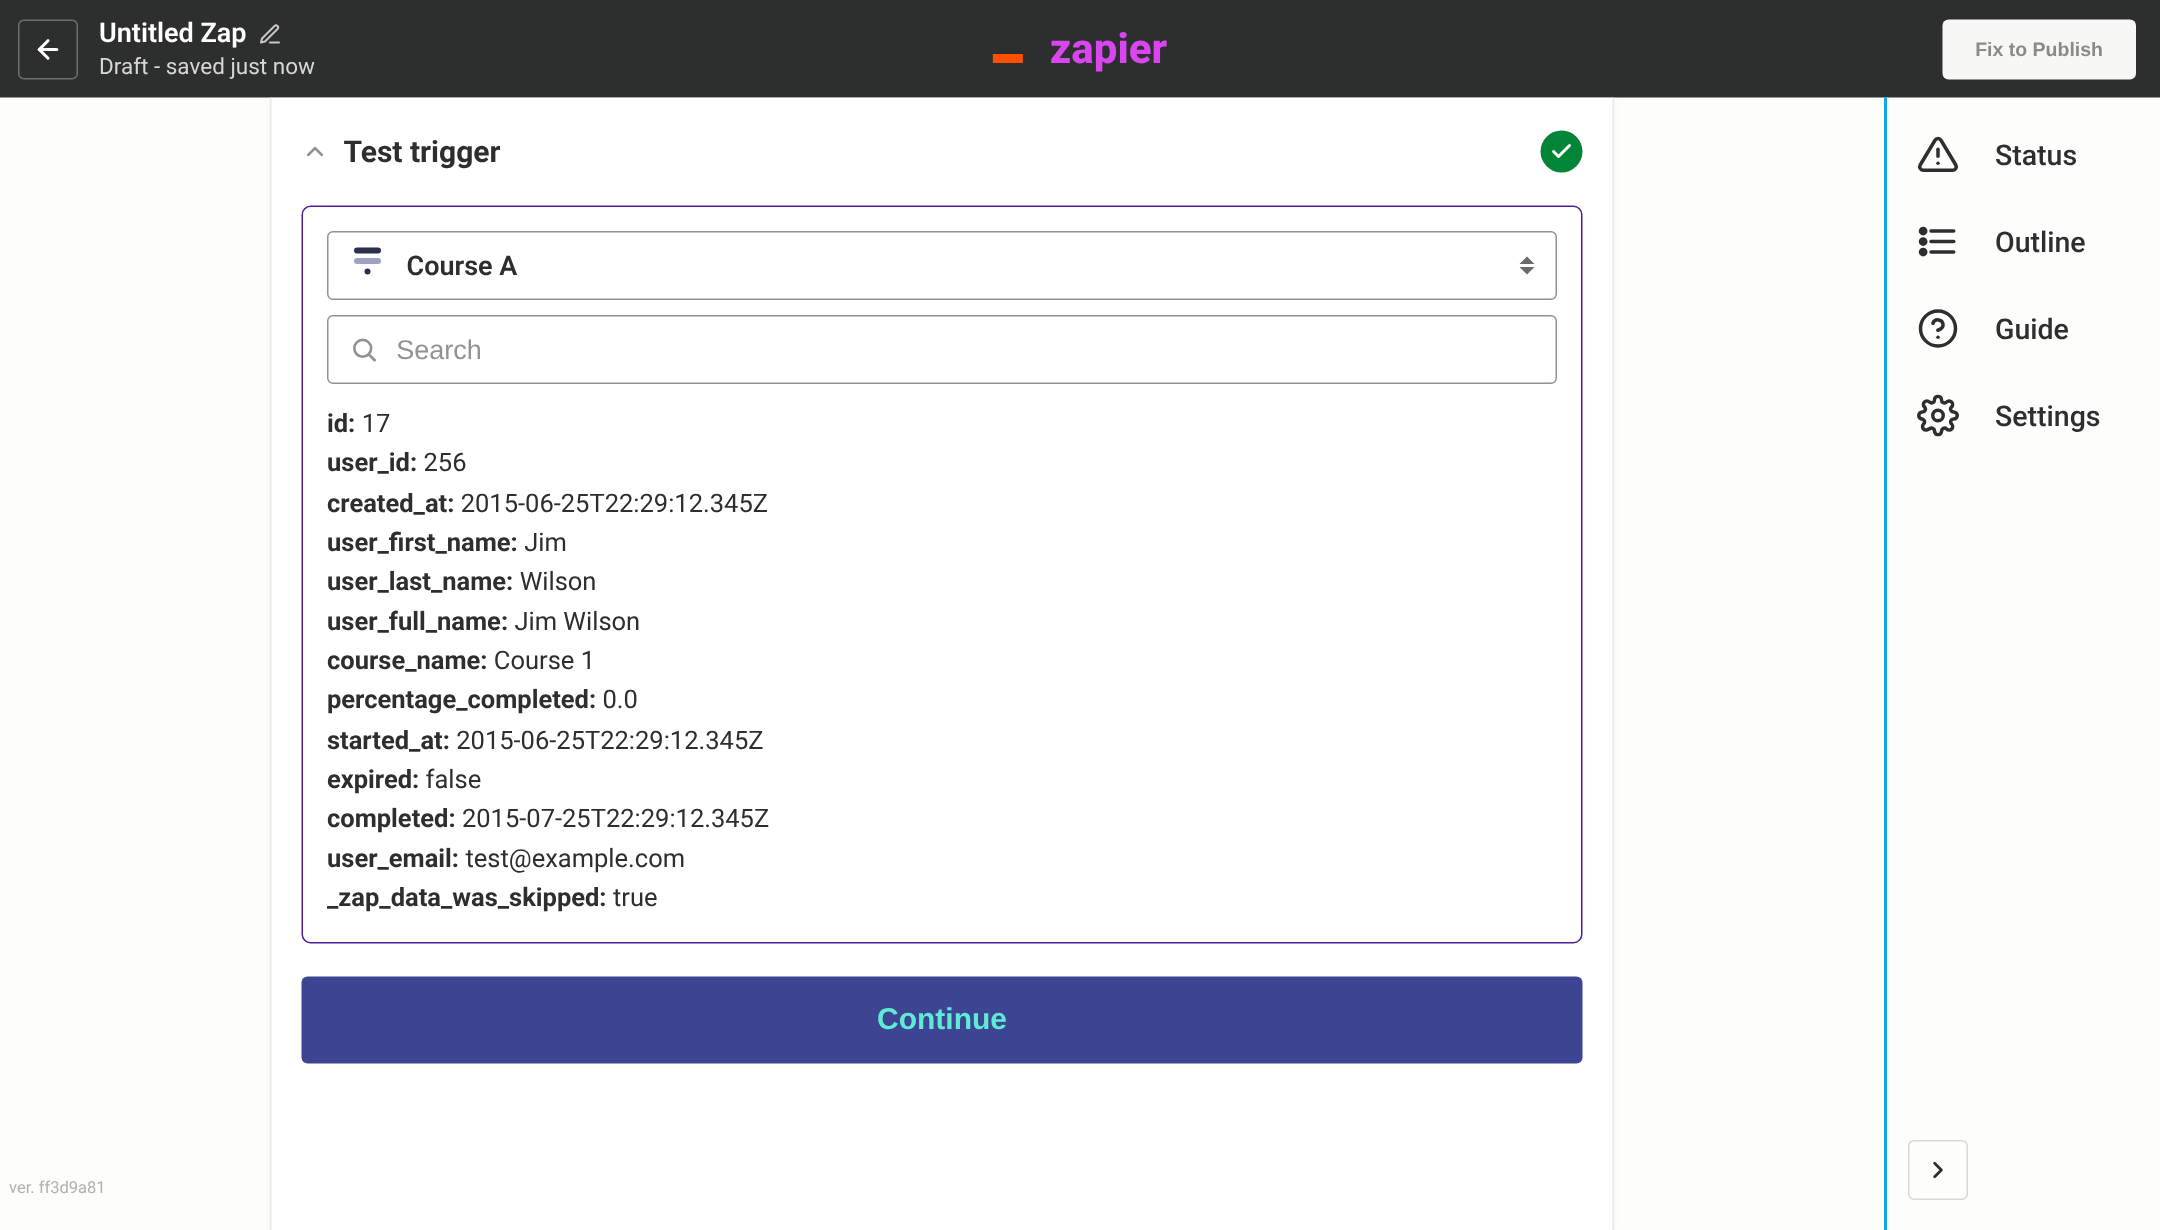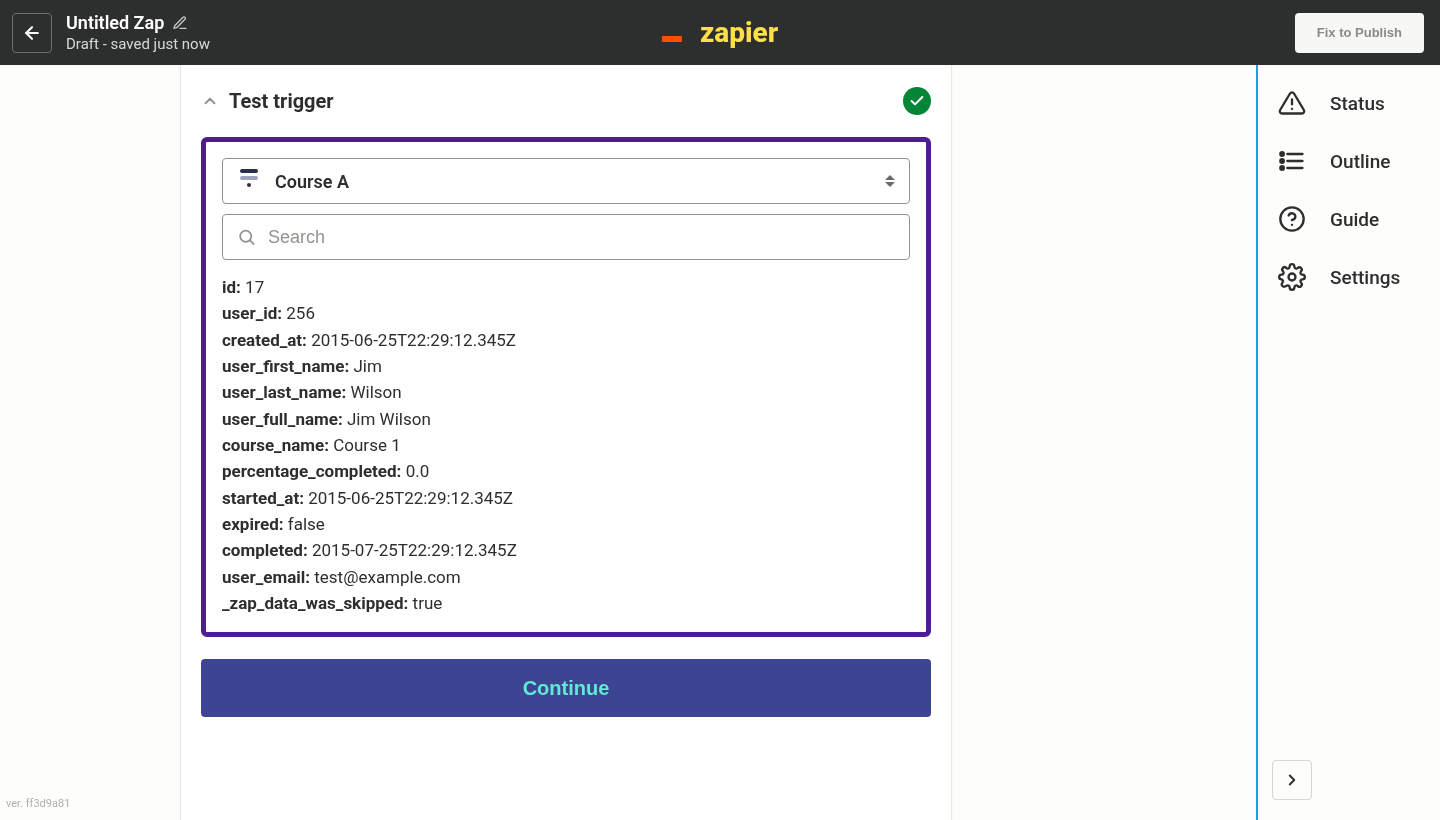--- a/index.html
+++ b/index.html
@@ -30,21 +30,21 @@
     cursor: pointer;
     margin-right: 14px;
   }
   .title-block { display: flex; flex-direction: column; justify-content: flex-end; }
   .title-row { display: flex; align-items: center; gap: 8px; }
   .zap-title { color: #fff; font-size: 18px; font-weight: 600; }
   .zap-status { color: #d7d7d7; font-size: 15px; margin-top: 2px; }
   .brand {
     position: absolute; left: 50%; transform: translateX(-50%);
     display:flex; align-items:center; gap:16px;
-    color:#fde047; font-weight:800; font-size:28px;
+    color:#d946ef; font-weight:800; font-size:28px;
   }
   .brand-dash { display:inline-block; width:20px; height:6px; background:#ff4f00; position:relative; top:6px; margin-right:2px;}
   .publish-btn {
     margin-left: auto;
     background: #f7f7f6; color: #8a8a88;
     border: none; border-radius: 4px;
     height: 40px; padding: 0 22px;
     font-size: 13px; font-weight: 600;
     cursor: not-allowed;
   }
@@ -77,21 +77,21 @@
     width: 40px; height: 40px;
     border: 1px solid #d7d7d5; border-radius: 4px;
     display:flex; align-items:center; justify-content:center;
     cursor:pointer;
   }
 
   
   .step-panel {
     position: absolute;
     left: 180px; top: 0;
-    width: 772px;
+    width: 896px;
     height: 100%;
     background: #fff;
     border-left: 1px solid #e8e8e6;
     border-right: 1px solid #e8e8e6;
     box-shadow: 0 1px 3px rgba(0,0,0,.06);
     overflow-y: auto;
     padding: 0 20px 46px;
   }
   .panel-section {
     display:flex; align-items:center; gap:10px;
@@ -100,21 +100,21 @@
   }
   .section-title { font-size: 20px; font-weight: 700; }
   .section-check { margin-left:auto; }
 
   .found-block { display:flex; gap:18px; padding: 0 0 20px 2px; }
   .found-text h3 { font-size: 19px; font-weight: 700; margin-bottom: 6px;}
   .found-text p { font-size: 17px; color:#403f3e; }
   .found-text a { color:#3d4592; text-decoration: underline; }
 
   .data-card {
-    border: 5px solid #4c1d95; border-radius: 6px;
+    border: 1px solid #4c1d95; border-radius: 6px;
     padding: 16px;
     margin: 4px 0 22px;
   }
   .selector {
     border: 1px solid #95928e; border-radius: 4px;
     height: 46px;
     display:flex; align-items:center; gap:14px;
     padding: 0 14px;
     cursor:pointer;
   }
@@ -154,21 +154,21 @@
     border:none; border-radius:4px;
     font-size: 20px; font-weight: 700;
     cursor:pointer;
   }
   .check-badge{
     width:28px;height:28px;border-radius:50%;
     display:inline-flex;align-items:center;justify-content:center;
   }
   .check-big{width:24px;height:24px;}
   .ver {
-    position:absolute; left:6px; bottom:10px;
+    position:absolute; left:6px; bottom:22px;
     font-size:11px; color:#b0b0ae;
   }
 </style>
 </head>
 <body>
 
 <div class="header">
   <div class="back-btn">
     <svg width="20" height="20" viewBox="0 0 24 24" fill="none" stroke="#fff" stroke-width="2.5" stroke-linecap="round" stroke-linejoin="round">
         <line x1="19" y1="12" x2="5" y2="12"></line>

